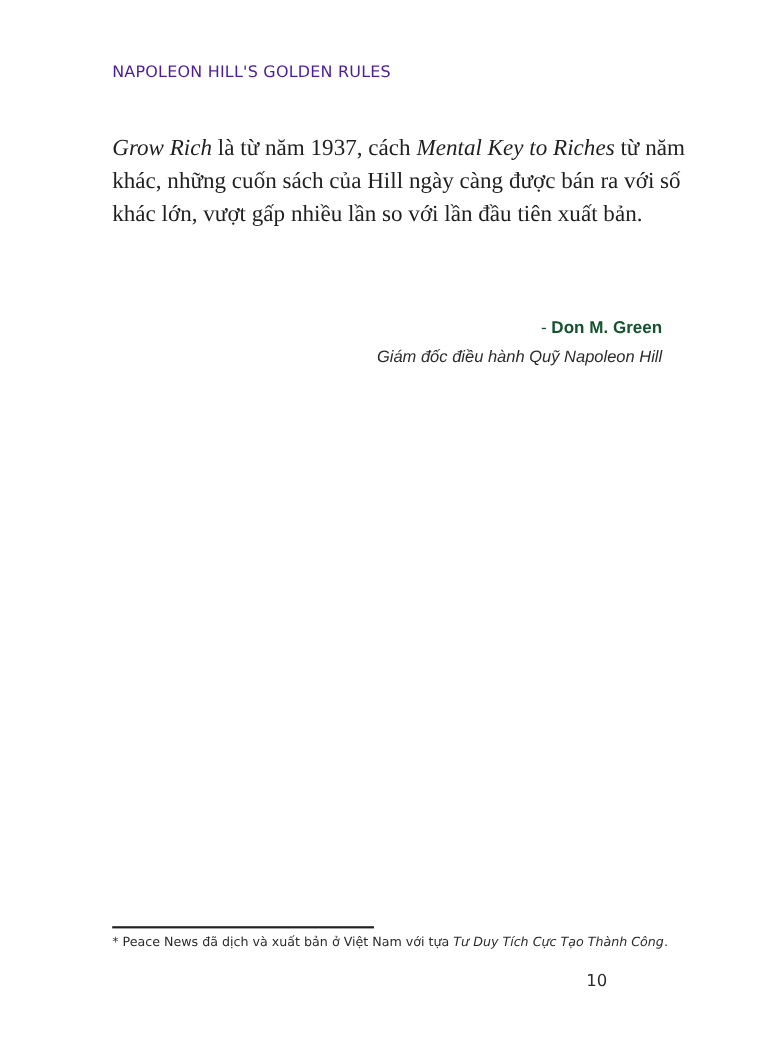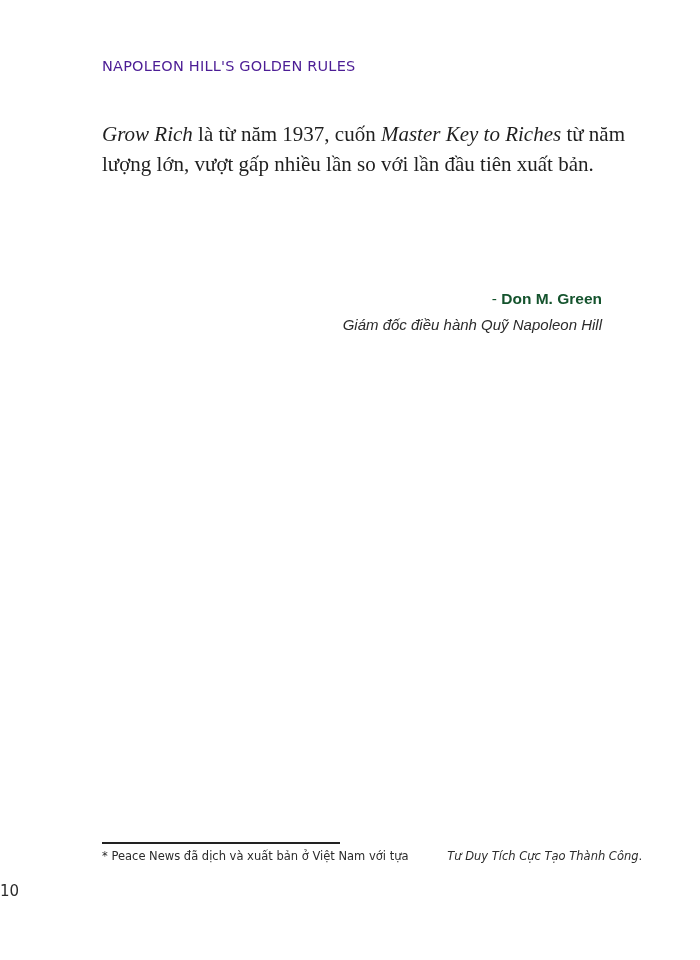--- a/index.html
+++ b/index.html
@@ -8,31 +8,32 @@
   .body-text { position: absolute; left: 102px; top: 119px; width: 500px; font-family: "Liberation Serif", serif; font-size: 21px; line-height: 30px; text-align: justify; color: #1f1f1f; }
   .body-text .line { display: block; text-align-last: justify; white-space: nowrap; }
   .body-text .line.last { text-align-last: left; }
   .body-text i { }
   .body-text sup { font-size: 10px; vertical-align: 9px; line-height: 0; }
   .sig-name { position: absolute; right: 98px; top: 290px; font-family: "Liberation Sans", sans-serif; font-size: 15.5px; color: #14532d; }
   .sig-name b { font-weight: bold; }
   .sig-title { position: absolute; right: 98px; top: 316px; font-family: "Liberation Sans", sans-serif; font-style: italic; font-size: 15px; color: #2b2b2b; }
   .fn-rule { position: absolute; left: 102px; top: 842px; width: 238px; height: 1.5px; background: #222; }
   .footnote { position: absolute; left: 102px; top: 849px; font-family: "DejaVu Sans", sans-serif; font-size: 11.5px; color: #2b2b2b; white-space: nowrap; }
-  .footnote i { font-style: italic; margin-left: 35px; }
-  .page-number { position: absolute; left: 0; width: 552px; top: 882px; text-align: left; font-family: "DejaVu Sans", sans-serif; font-size: 15px; color: #2b2b2b; }
+  .footnote i { font-style: italic; }
+  .page-number { position: absolute; left: 0; width: 552px; top: 882px; text-align: right; font-family: "DejaVu Sans", sans-serif; font-size: 15px; color: #2b2b2b; }
 </style>
 </head>
 <body>
 
 <div class="running-head">NAPOLEON HILL'S GOLDEN RULES</div>
 
 <div class="body-text" id="body-text">
-    <span class="line"><i>Grow Rich</i><span> là từ năm 1937, cuốn </span><i>Master Key to Riches</i><span> từ năm</span></span>
-    <span class="line last"><span>lượng lớn, vượt gấp nhiều lần so với lần đầu tiên xuất bản.</span></span>
+    <span class="line"><i>Grow Rich</i><span> là từ năm 1937, cách </span><i>Mental Key to Riches</i><span> từ năm</span></span>
+    <span class="line"><span>khác, những cuốn sách của Hill ngày càng được bán ra với số</span></span>
+    <span class="line last"><span>khác lớn, vượt gấp nhiều lần so với lần đầu tiên xuất bản.</span></span>
   </div>
 
 <div class="sig-name">
   <span>- </span><b>Don M. Green</b>
 </div>
 <div class="sig-title">Giám đốc điều hành Quỹ Napoleon Hill</div>
 
 <div class="fn-rule"></div>
 <div class="footnote">
   <span>* </span><span>Peace News đã dịch và xuất bản ở Việt Nam với tựa </span><i>Tư Duy Tích Cực Tạo Thành Công</i><span>.</span>

